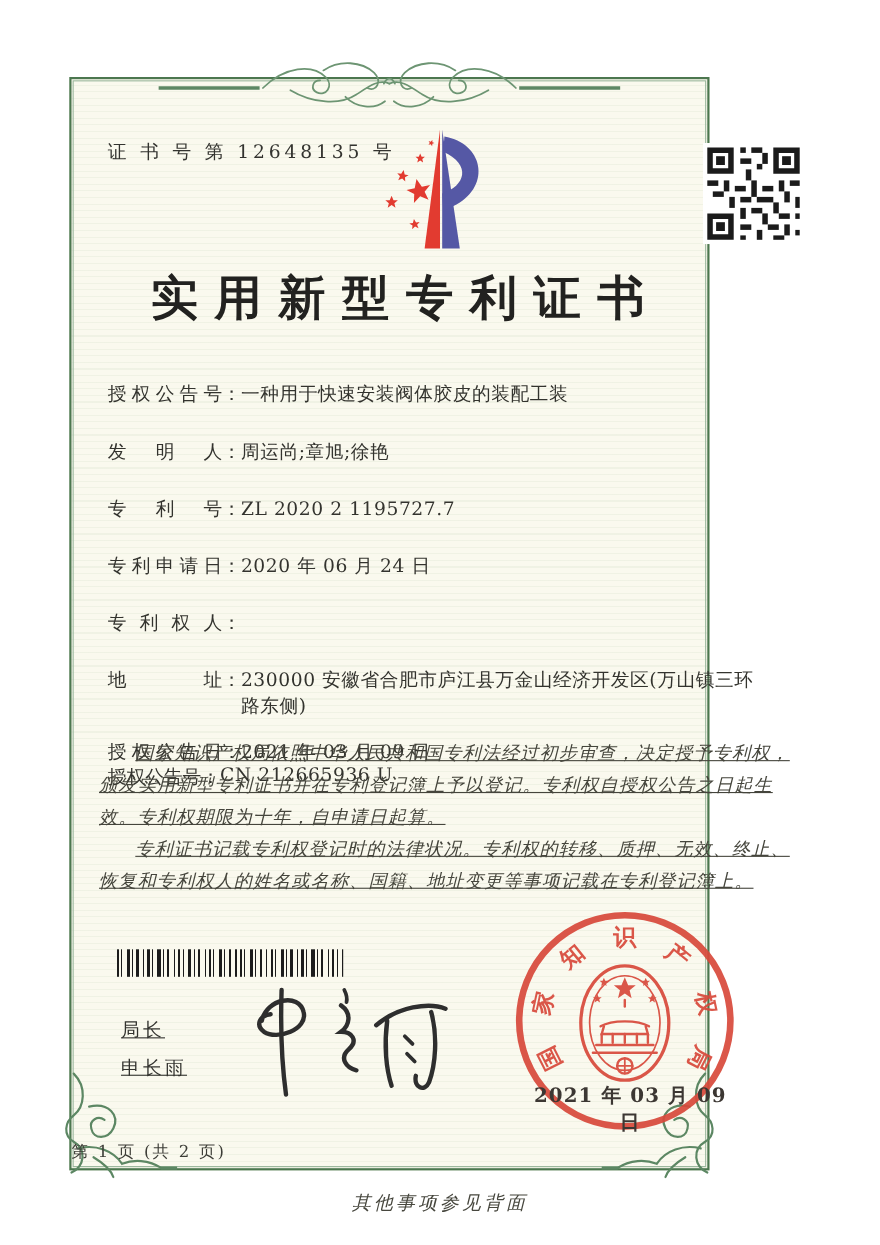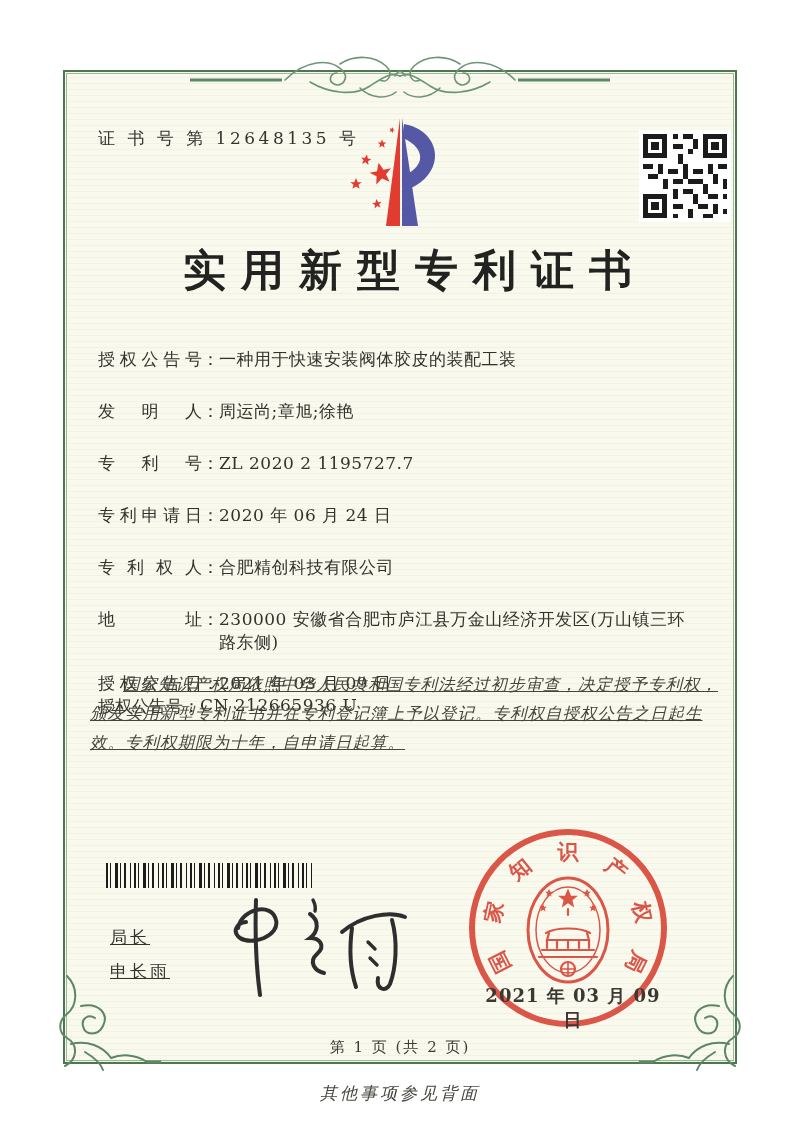--- a/index.html
+++ b/index.html
@@ -1,21 +1,21 @@
 <!DOCTYPE html>
 <html><head>
 <meta charset="utf-8">
 <style>
   * { margin:0; padding:0; box-sizing:border-box; }
   html,body { width:800px; height:1132px; background:#ffffff; overflow:hidden;
     font-family:"DejaVu Serif","Liberation Serif",serif; }
   .page { position:relative; width:800px; height:1132px; background:#ffffff; }
 
   
-  .cert { position:absolute; left:63px; top:70px; width:674px; height:994px;
+  .cert { position:absolute; left:63px; top:70px; width:582px; height:994px;
     border:2px solid #4c774f;
     background:
       repeating-linear-gradient(0deg, rgba(150,180,140,0.10) 0px, rgba(150,180,140,0.10) 1px, transparent 1px, transparent 6px),
       #faf9ee; }
   .cert::before { content:""; position:absolute; inset:1px; border:1px solid #9cb89e; pointer-events:none; }
 
   .abs { position:absolute; }
 
   
   .cert-no { left:33px; top:55px; font-size:17px; color:#33332f; letter-spacing:3.5px; }
@@ -53,21 +53,21 @@
   .sig-svg { left:155px; top:816px; }
 
   
   .seal { left:404px; top:757px; width:198px; height:198px; opacity:0.92; }
   .seal-ring { position:absolute; inset:0; border:6px solid #d8493b; border-radius:50%; }
   .seal-char { position:absolute; width:24px; height:24px; font-size:21px; line-height:24px;
     text-align:center; color:#d8493b; font-weight:700; }
   .seal-date { left:418px; top:912px; width:180px; text-align:center; font-size:18px;
     color:#3c3733; letter-spacing:1px; font-weight:600; }
 
-  .page-footer { left:0; top:966px; width:100%; text-align:center; font-size:15px;
+  .page-footer { left:0; top:966px; width:100%; font-size:15px;
     color:#3c3c36; letter-spacing:2px; }
 
   
   .back-note { position:absolute; left:0; top:1082px; width:100%; text-align:center;
     font-size:17px; color:#47473e; font-style:italic; letter-spacing:3px; }
 
   
   .orn-top { position:absolute; left:50%; top:-30px; transform:translateX(-50%); }
   .orn-bl { position:absolute; left:-14px; bottom:-14px; }
   .orn-br { position:absolute; right:-14px; bottom:-14px; transform:scaleX(-1); }
@@ -194,21 +194,20 @@
         <span class="fvalue">ZL 2020 2 1195727.7</span>
       </div>
       <div class="frow">
         <span class="flabel">专利申请日</span>
           <span class="fcolon">：</span>
         <span class="fvalue">2020 年 06 月 24 日</span>
       </div>
       <div class="frow">
         <span class="flabel">专利权人</span>
           <span class="fcolon">：</span>
-        <span class="fvalue">合肥精创科技有限公司</span>
       </div>
       <div class="frow tight">
         <span class="flabel">地址</span>
           <span class="fcolon">：</span>
         <span class="fvalue">230000 安徽省合肥市庐江县万金山经济开发区(万山镇三环路东侧)</span>
       </div>
       <div class="grant-row">
         <div class="grant-left">
           <span class="flabel">授权公告日</span>
             <span class="fcolon">：</span>
@@ -217,20 +216,21 @@
         <div class="grant-right">
           <span>授权公告号</span>
             <span class="fcolon">：</span>
           <span class="fvalue">CN 212665936 U</span>
         </div>
       </div>
     </div>
 
     <div class="abs paras">
       <p>国家知识产权局依照中华人民共和国专利法经过初步审查，决定授予专利权，颁发实用新型专利证书并在专利登记簿上予以登记。专利权自授权公告之日起生效。专利权期限为十年，自申请日起算。</p>
+      <p>专利证书记载专利权登记时的法律状况。专利权的转移、质押、无效、终止、恢复和专利权人的姓名或名称、国籍、地址变更等事项记载在专利登记簿上。</p>
     </div>
 
     <div class="abs barcode"></div>
 
     <div class="abs signer">
       <div>局长</div>
       <div>申长雨</div>
     </div>
 
     <svg class="abs sig-svg" width="200" height="115" viewBox="0 0 200 115">

